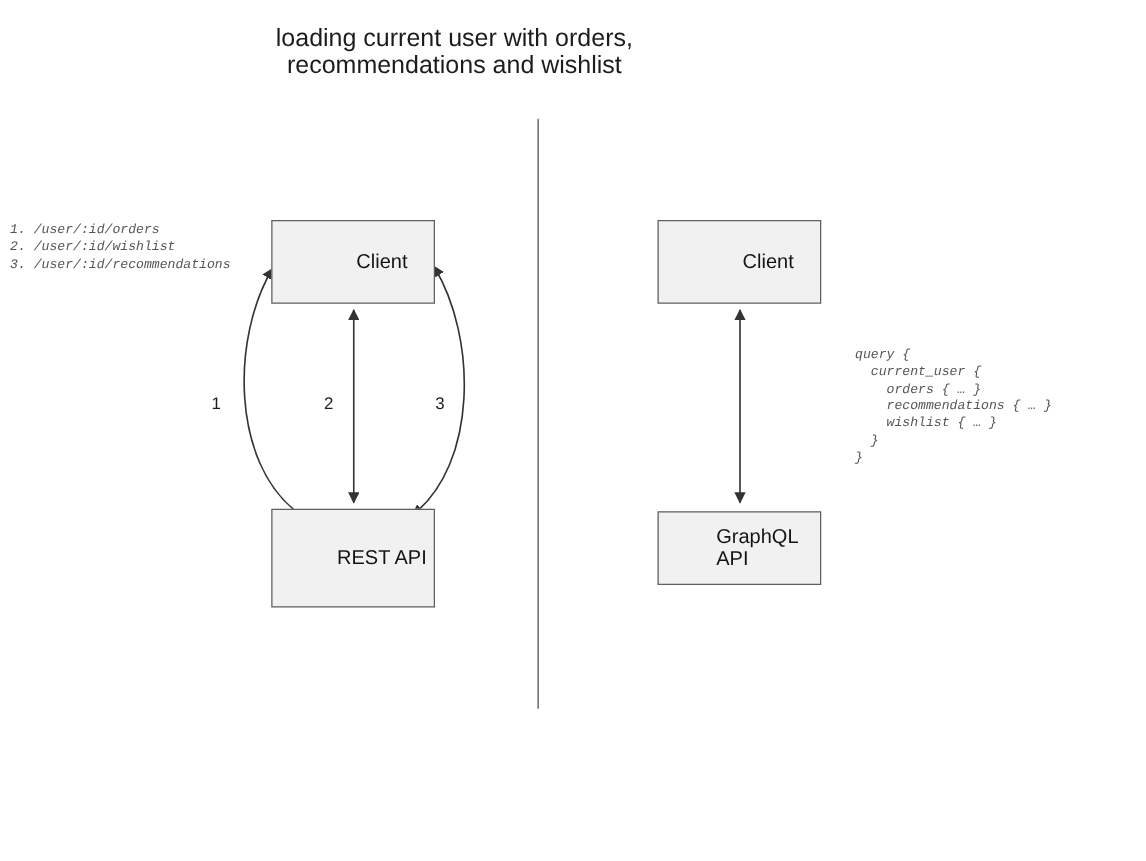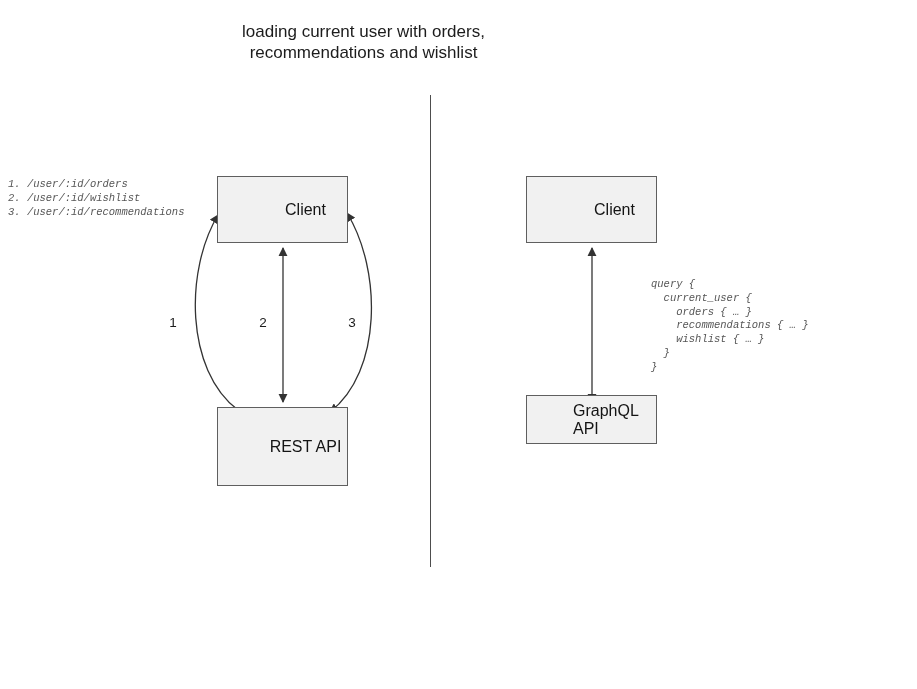--- a/index.html
+++ b/index.html
@@ -21,21 +21,21 @@
     top: 0;
     width: 917px;
     height: 689px;
   }
   .title {
     position: absolute;
     left: 0;
     top: 21px;
     width: 727px;
     text-align: center;
-    font-size: 17px;
+    font-size: 20px;
     line-height: 21px;
     color: #1c1c1c;
     white-space: pre-line;
   }
   .divider {
     position: absolute;
     left: 430px;
     top: 95px;
     width: 1px;
     height: 472px;
@@ -49,33 +49,33 @@
     display: flex;
     align-items: center;
     justify-content: center;
     font-size: 16px;
     color: #141414;
     padding-left: 46px;
   }
   #rest-client    { left: 217px; top: 176px; width: 131px; height: 67px; }
   #rest-api       { left: 217px; top: 407px; width: 131px; height: 79px; }
   #graphql-client { left: 526px; top: 176px; width: 131px; height: 67px; }
-  #graphql-api    { left: 526px; top: 395px; width: 131px; height: 49px; align-items: center; }
+  #graphql-api    { left: 526px; top: 409px; width: 131px; height: 59px; align-items: center; }
 
   .mono-block {
     position: absolute;
     font-family: "Liberation Mono", monospace;
     font-size: 10.5px;
     line-height: 13.8px;
     color: #555555;
     white-space: pre;
     font-style: italic;
   }
   #rest-endpoints { left: 8px; top: 178px; }
-  #graphql-query  { left: 651px; top: 278px; }
+  #graphql-query  { left: 684px; top: 278px; }
 
   .edge-label {
     position: absolute;
     font-size: 13.5px;
     color: #1c1c1c;
     text-align: center;
     width: 20px;
   }
   #label-1 { left: 163px; top: 315px; }
   #label-2 { left: 253px; top: 315px; }

